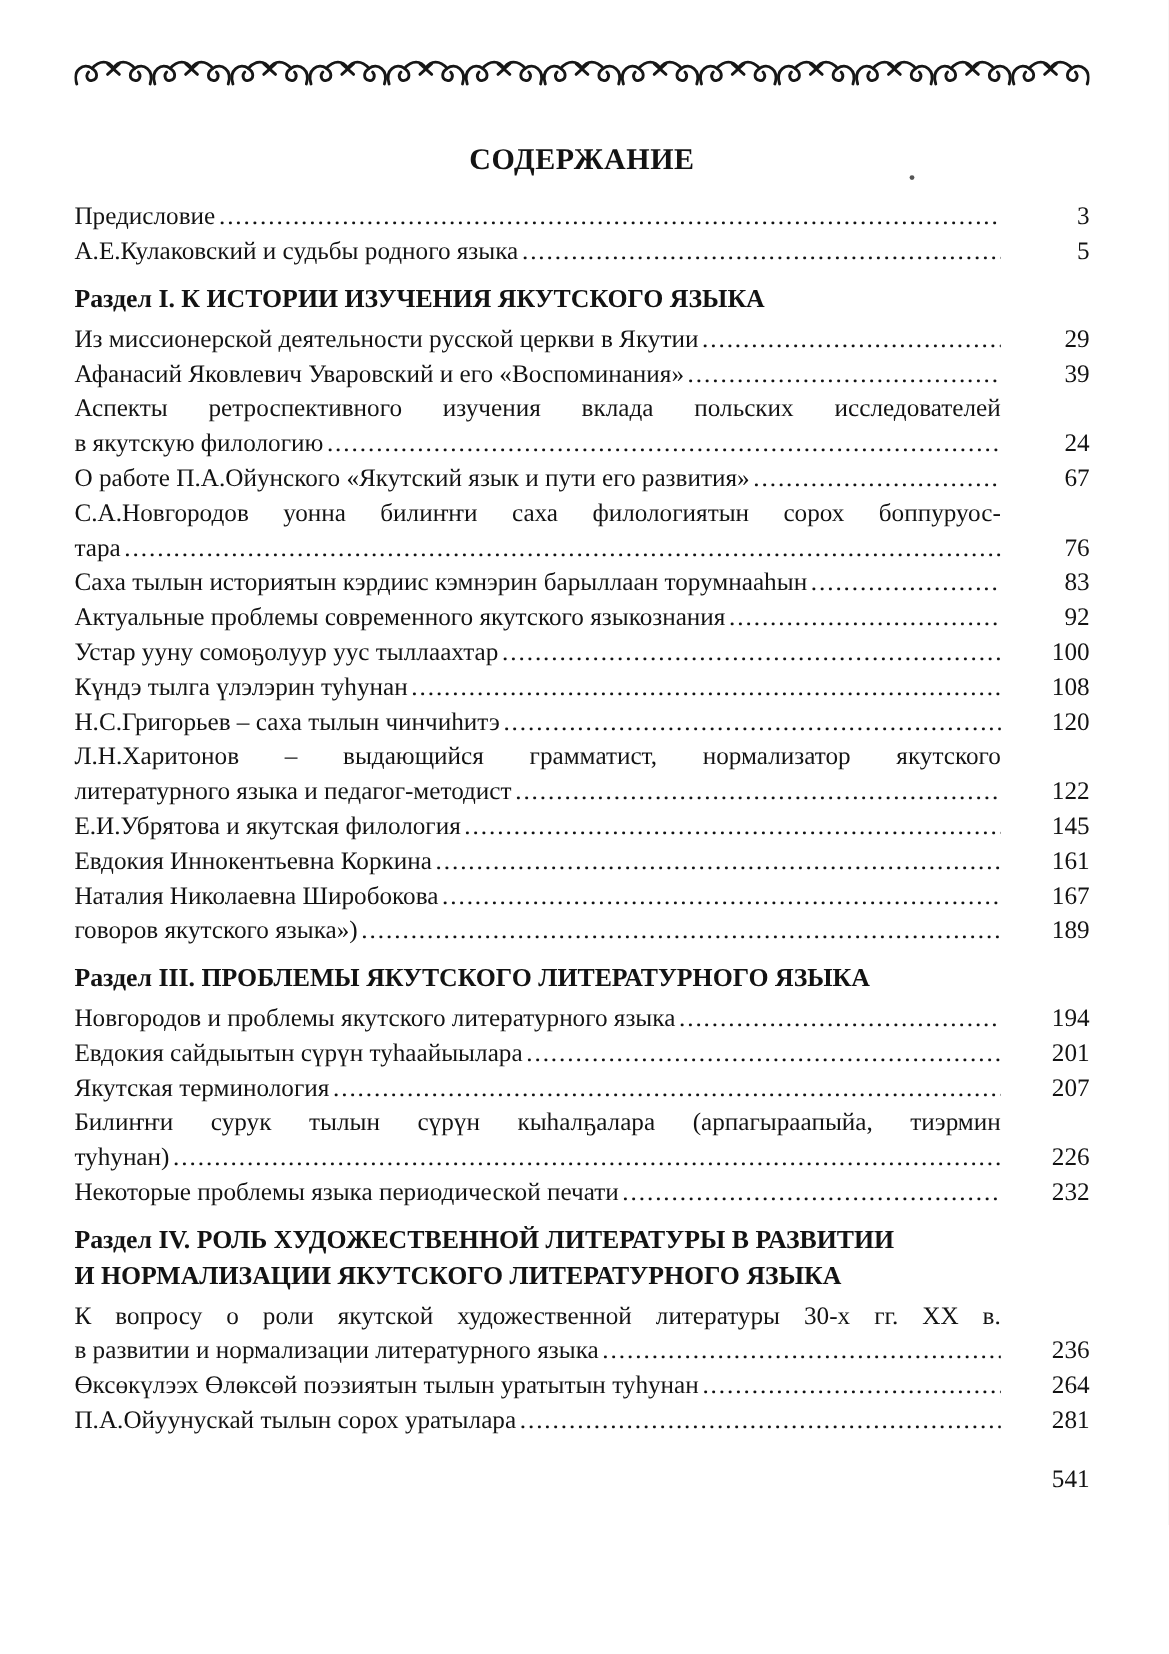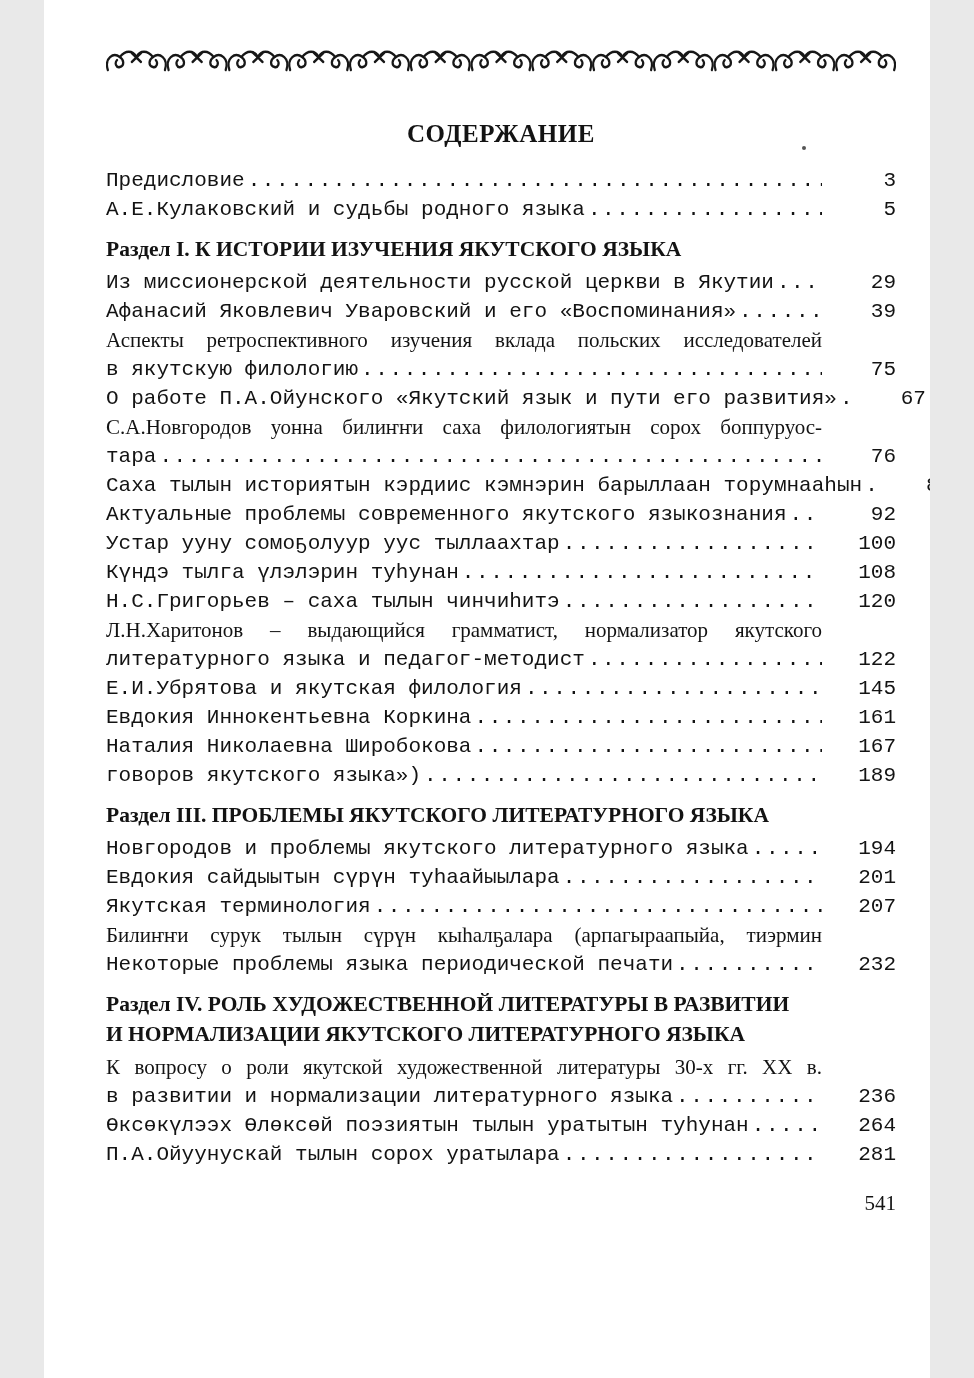--- a/index.html
+++ b/index.html
@@ -1,40 +1,40 @@
 <!DOCTYPE html>
 <html lang="ru"><head>
 <meta charset="utf-8">
 <style>
   html,body { margin:0; padding:0; background:#e9e9e9; }
   .page {
     position: relative;
-    width: 886px; height: 1378px;
+    width: 974px; height: 1378px;
     margin: 0 auto;
     background: #ffffff;
     box-sizing: border-box;
-    padding: 46px 34px 0 62px;
+    padding: 46px 66px 0 62px;
     font-family: "Liberation Serif", "DejaVu Serif", serif;
     color: #131313;
     overflow: hidden;
   }
   .ornament { display:block; width: 100%; height: 34px; margin-bottom: 40px; }
   .stray-mark {
     position:absolute; left: 758px; top: 146px;
     width: 4px; height: 4px; border-radius:50%;
     background:#555;
   }
   .title {
     text-align: center;
     font-size: 25px; font-weight: bold;
     letter-spacing: 0.5px;
     margin: 0 0 18px 0;
   }
   .toc { font-size: 21px; }
-  .row { display: flex; align-items: flex-start; line-height: 29px; font-family: Liberation Mono, monospace; }
+  .row { display: flex; align-items: flex-start; line-height: 29px; }
   .txt { flex: 0 0 auto; white-space: nowrap; padding-right: 3px; }
   .dots { flex: 1 1 0; min-width: 12px; overflow: hidden; white-space: nowrap; }
   .dots::after {
     content: "...................................................................................................................................................................................................";
     letter-spacing: 1.6px;
   }
   .pg { flex: 0 0 74px; text-align: right; white-space: nowrap; }
   .fill-line {
     line-height: 29px;
     margin-right: 74px;
@@ -103,21 +103,21 @@
       </div>
       <div class="row">
         <span class="txt">Афанасий Яковлевич Уваровский и его «Воспоминания»</span>
         <span class="dots"></span>
         <span class="pg">39</span>
       </div>
       <div class="fill-line">Аспекты ретроспективного изучения вклада польских исследователей</div>
       <div class="row">
         <span class="txt">в якутскую филологию</span>
         <span class="dots"></span>
-        <span class="pg">75</span>
+        <span class="pg">24</span>
       </div>
       <div class="row">
         <span class="txt">О работе П.А.Ойунского «Якутский язык и пути его развития»</span>
         <span class="dots"></span>
         <span class="pg">67</span>
       </div>
       <div class="fill-line">С.А.Новгородов уонна билиҥҥи саха филологиятын сорох боппуруос-</div>
       <div class="row">
         <span class="txt">тара</span>
         <span class="dots"></span>
@@ -186,20 +186,25 @@
         <span class="txt">Евдокия сайдыытын сүрүн туһаайыылара</span>
         <span class="dots"></span>
         <span class="pg">201</span>
       </div>
       <div class="row">
         <span class="txt">Якутская терминология</span>
         <span class="dots"></span>
         <span class="pg">207</span>
       </div>
       <div class="fill-line">Билиҥҥи сурук тылын сүрүн кыһалҕалара (арпагыраапыйа, тиэрмин</div>
+      <div class="row">
+        <span class="txt">туһунан)</span>
+        <span class="dots"></span>
+        <span class="pg">226</span>
+      </div>
       <div class="row">
         <span class="txt">Некоторые проблемы языка периодической печати</span>
         <span class="dots"></span>
         <span class="pg">232</span>
       </div>
       <div class="section">
         <div class="section-line">Раздел IV. РОЛЬ ХУДОЖЕСТВЕННОЙ ЛИТЕРАТУРЫ В РАЗВИТИИ</div>
         <div class="section-line">И НОРМАЛИЗАЦИИ ЯКУТСКОГО ЛИТЕРАТУРНОГО ЯЗЫКА</div>
       </div>
       <div class="fill-line">К вопросу о роли якутской художественной литературы 30-х гг. ХХ в.</div>

